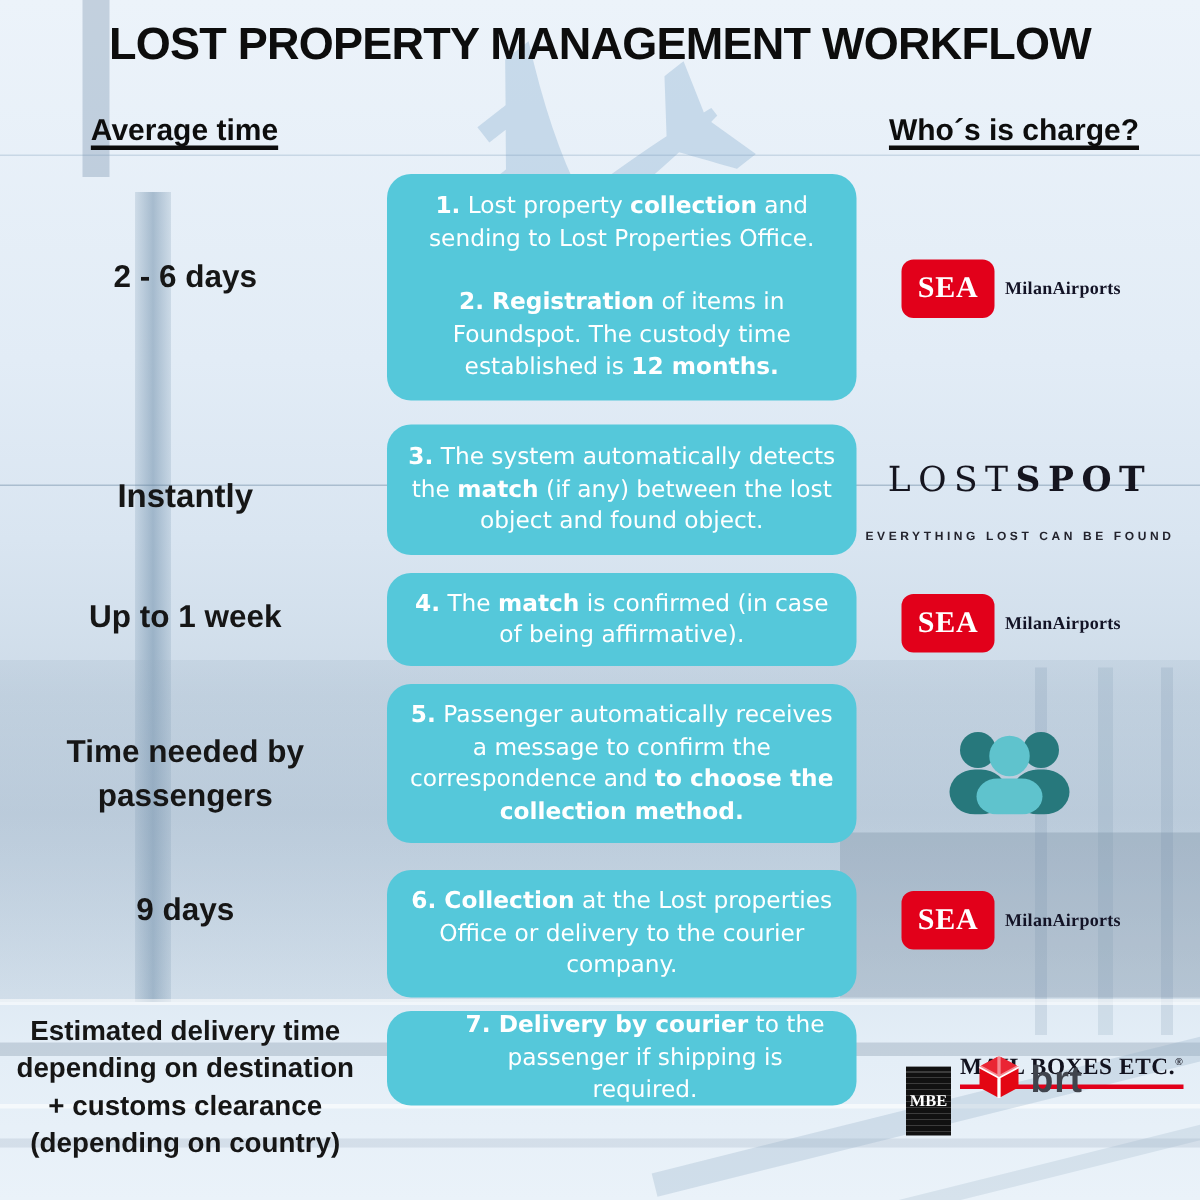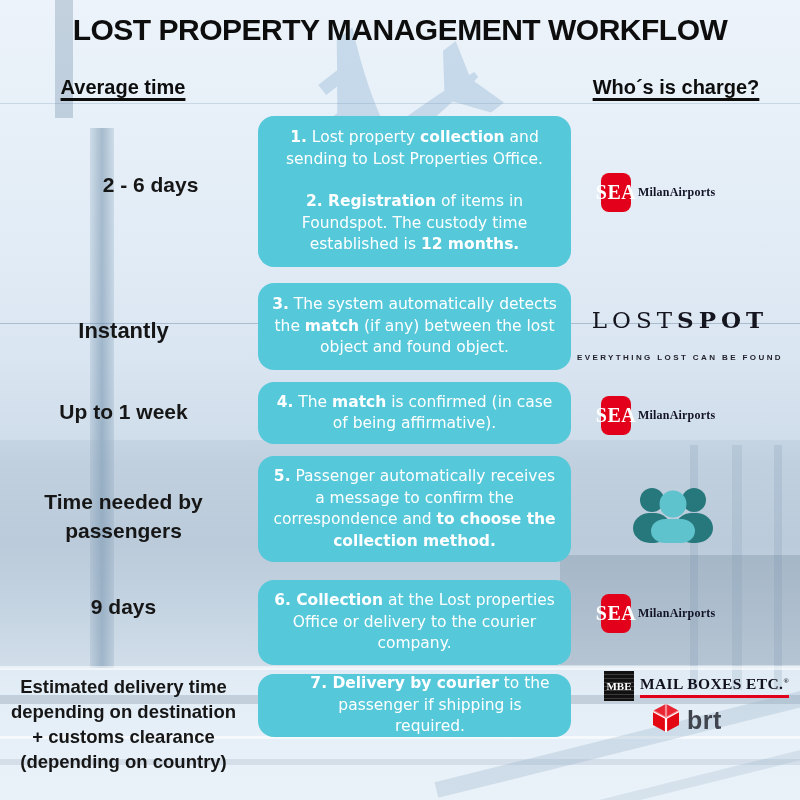--- a/index.html
+++ b/index.html
@@ -36,44 +36,44 @@
   .col-header.right{left:576px;width:200px;}
   
   .box{position:absolute;left:258px;width:313px;box-sizing:border-box;background:#55c8da;border-radius:16px;
     color:#fff;font-family:"DejaVu Sans",sans-serif;font-size:15.5px;line-height:21.5px;text-align:center;
     display:flex;flex-direction:column;justify-content:center;padding:6px 13px;}
   .box p{margin:0;}
   .box p + p{margin-top:21px;}
   .box b{font-weight:700;}
   
   .time-label{position:absolute;left:0;width:247px;text-align:center;font-weight:800;color:#161616;}
-  .t0{top:173px;font-size:21px;margin-left:27px;}
+  .t0{top:173px;font-size:21px;}
   .t1{top:318px;font-size:22px;}
   .t2{top:400px;font-size:21px;}
   .t3{top:487px;font-size:21px;line-height:29px;}
   .t3 .inner{width:190px;margin:0 auto;}
   .t4{top:595px;font-size:21px;}
   .t5{top:674px;font-size:18.5px;line-height:25px;}
   .t5 .inner{width:238px;margin:0 auto;}
   
   .sea-row{position:absolute;left:601px;display:flex;align-items:center;gap:7px;}
-  .sea-badge{width:30px;height:39px;background:#e2001a;border-radius:8px;display:flex;align-items:center;justify-content:center;
+  .sea-badge{width:62px;height:39px;background:#e2001a;border-radius:8px;display:flex;align-items:center;justify-content:center;
     color:#fff;font-family:"Liberation Serif",serif;font-size:20px;font-weight:600;letter-spacing:.5px;}
   .sea-name{font-family:"Liberation Serif",serif;font-size:12px;font-weight:700;color:#131326;letter-spacing:.2px;}
   .foundspot{position:absolute;left:560px;top:306px;width:240px;text-align:center;}
   .fs-word{font-family:"DejaVu Serif",serif;font-size:23px;letter-spacing:5px;color:#15151f;}
   .fs-word .light{font-weight:400;}
   .fs-word .bold{font-weight:700;}
   .fs-tag{margin-top:20px;font-size:8px;font-weight:700;letter-spacing:2.4px;color:#23232d;}
   .people{position:absolute;left:628px;top:485px;}
   .mbe-row{position:absolute;left:604px;top:671px;display:flex;align-items:center;gap:6px;}
-  .mbe-badge{width:30px;height:30px;background:
+  .mbe-badge{width:30px;height:46px;background:
     repeating-linear-gradient(180deg,#111 0 3px,#3c3c3c 3px 4px);
     color:#fff;display:flex;align-items:center;justify-content:center;
-    font-family:"Liberation Serif",serif;font-size:11px;font-weight:700;}
+    font-family:"Liberation Serif",serif;font-size:11px;font-weight:700;margin-top:40px;}
   .mbe-name{font-family:"Liberation Serif",serif;font-size:15.5px;font-weight:700;letter-spacing:.4px;color:#12121e;
     border-bottom:3px solid #e2001a;padding-bottom:2px;}
   .mbe-name sup{font-size:7px;}
   .brt-row{position:absolute;left:652px;top:703px;display:flex;align-items:center;gap:7px;}
   .brt-name{font-size:25px;font-weight:800;color:#40444d;letter-spacing:.5px;}
 </style>
 </head>
 <body>
 
 <div class="canvas">

